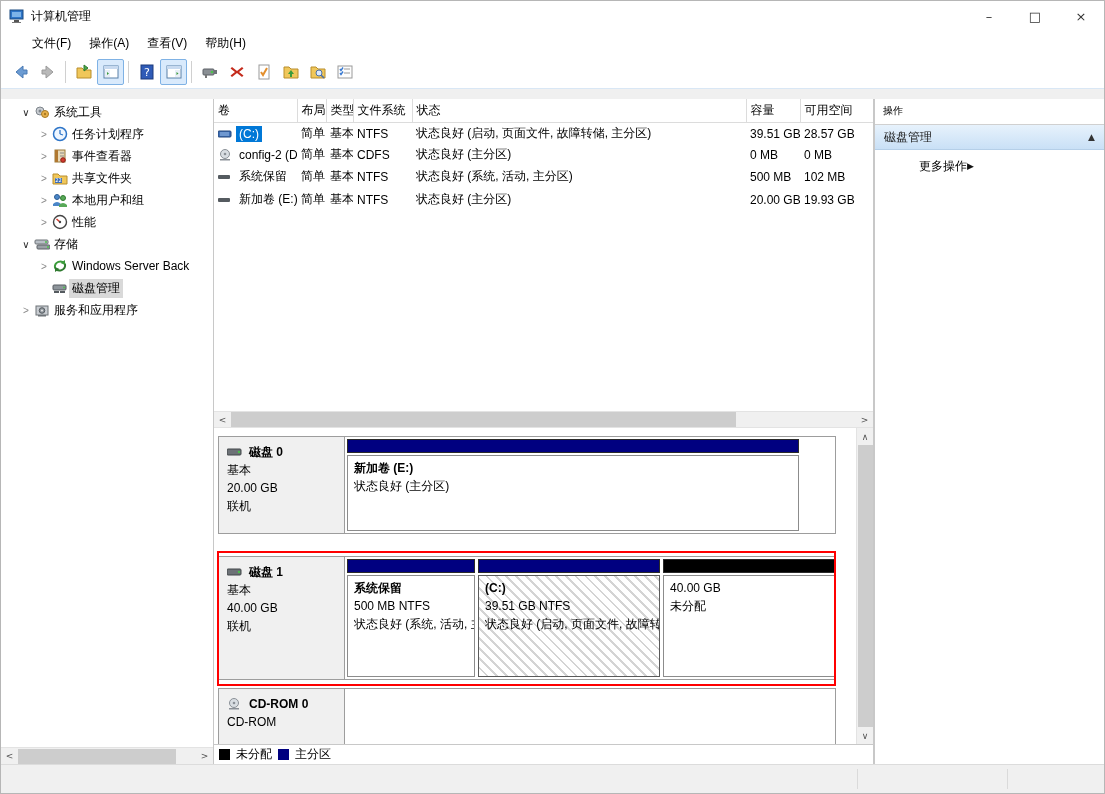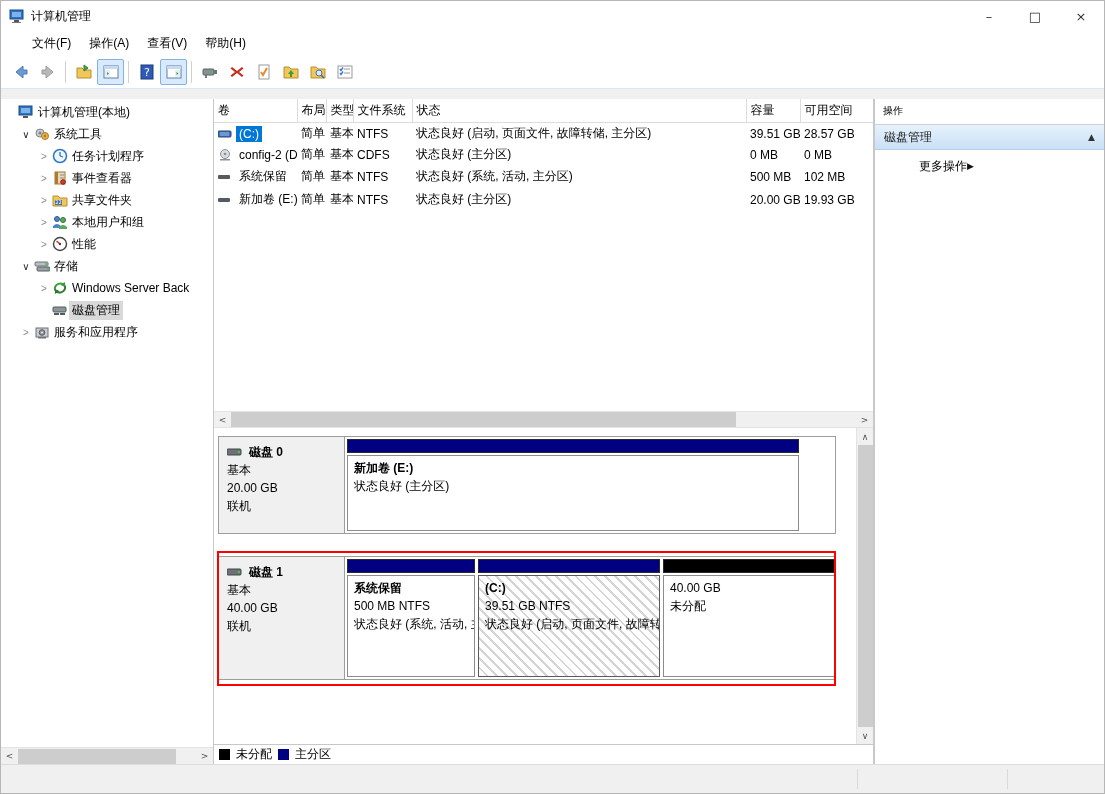--- a/index.html
+++ b/index.html
@@ -212,31 +212,20 @@
           <line x1="8" y1="10" x2="14" y2="10" stroke="#9a9a9a"></line>
         </svg>
     </span>
   </div>
 
   <div class="main">
 
     <div class="left-pane">
       <div class="tree">
 
-        <div class="tree-item lvl0">
-          <span class="arrow"></span>
-          <span class="ticon">
-              <svg width="16" height="16">
-                <rect x="1" y="2" width="13" height="9" fill="#2e75c8" stroke="#1b4a80"></rect>
-                <rect x="3" y="4" width="9" height="5" fill="#7db3e8"></rect>
-                <rect x="5" y="12" width="5" height="2" fill="#555"></rect>
-              </svg>
-            </span>
-          <span class="tlabel">计算机管理(本地)</span>
-        </div>
 
         <div class="tree-item lvl1">
           <span class="arrow exp">∨</span>
           <span class="ticon">
               <svg width="16" height="16">
                 <circle cx="6" cy="7" r="4" fill="#c9cdd2" stroke="#7e858c"></circle>
                 <circle cx="6" cy="7" r="1.5" fill="#7e858c"></circle>
                 <circle cx="11" cy="10" r="3.5" fill="#e8b14b" stroke="#a87a22"></circle>
                 <circle cx="11" cy="10" r="1.2" fill="#a87a22"></circle>
               </svg>
@@ -547,20 +536,36 @@
                 <div class="band unalloc"></div>
                 <div class="pbody">
                   <div class="pname"></div>
                   <div>40.00 GB</div>
                   <div>未分配</div>
                 </div>
               </div>
             </div>
           </div>
 
+          <div class="disk-row dcd">
+            <div class="disk-label">
+              <div class="dname">
+                  <span>
+                    <svg width="16" height="12">
+                      <circle cx="7" cy="5" r="4.5" fill="#d8dde2" stroke="#8a9097"></circle>
+                      <circle cx="7" cy="5" r="1.3" fill="#8a9097"></circle>
+                      <rect x="2" y="10" width="10" height="1.5" fill="#8a9097"></rect>
+                    </svg>
+                  </span>
+                  <span>CD-ROM 0</span>
+                </div>
+              <div>CD-ROM</div>
+            </div>
+            <div class="parts"></div>
+          </div>
 
         </div>
         <div class="disk-vscroll">
           <span class="scroll-arrow">∧</span>
           <span class="v-thumb"></span>
           <span class="scroll-arrow">∨</span>
         </div>
       </div>
 
       <div class="legend">

